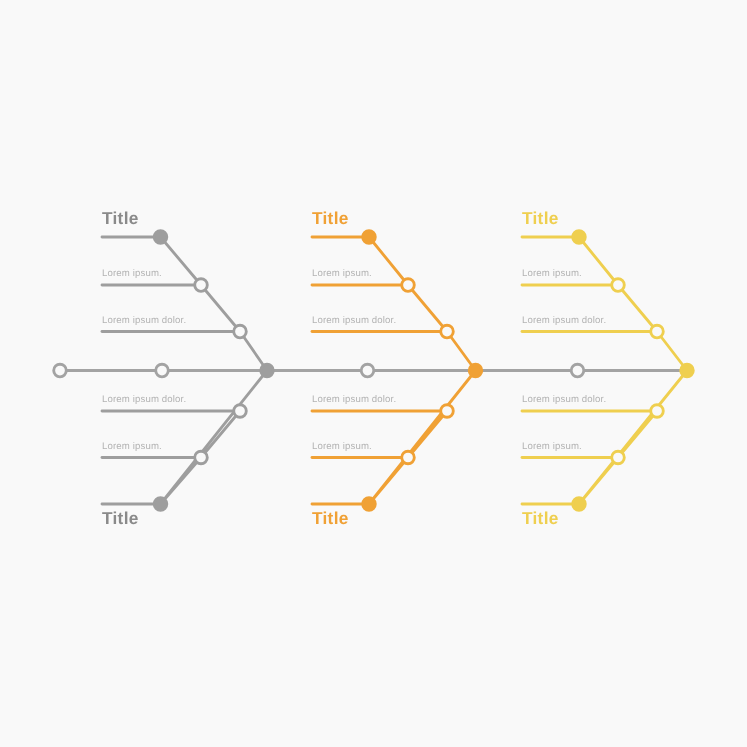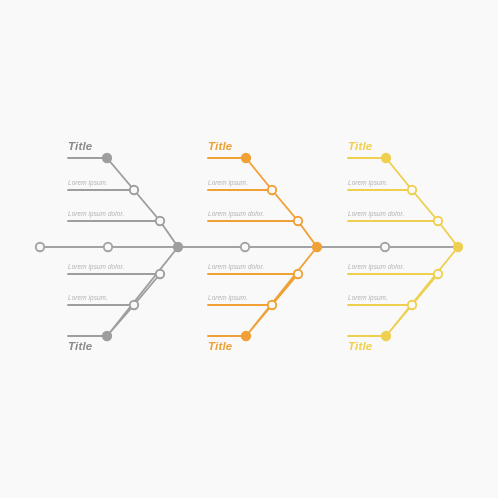--- a/index.html
+++ b/index.html
@@ -2,21 +2,21 @@
 <html><head>
 <meta charset="utf-8">
 <style>
   html,body{margin:0;padding:0;}
   body{
     width:498px;height:498px;
     background:#f9f9f9;
     font-family:"Liberation Sans", sans-serif;
     overflow:hidden;
   }
-  #stage{position:relative;width:498px;height:398px;font-style:italic;}
+  #stage{position:relative;width:498px;height:398px;}
   #fishbone{position:absolute;left:0;top:0;width:498px;height:498px;}
   .lbl{
     position:absolute;
     white-space:nowrap;
     line-height:1;
     pointer-events:none;
   }
   .lbl-title{
     font-size:11.5px;
     font-weight:bold;

